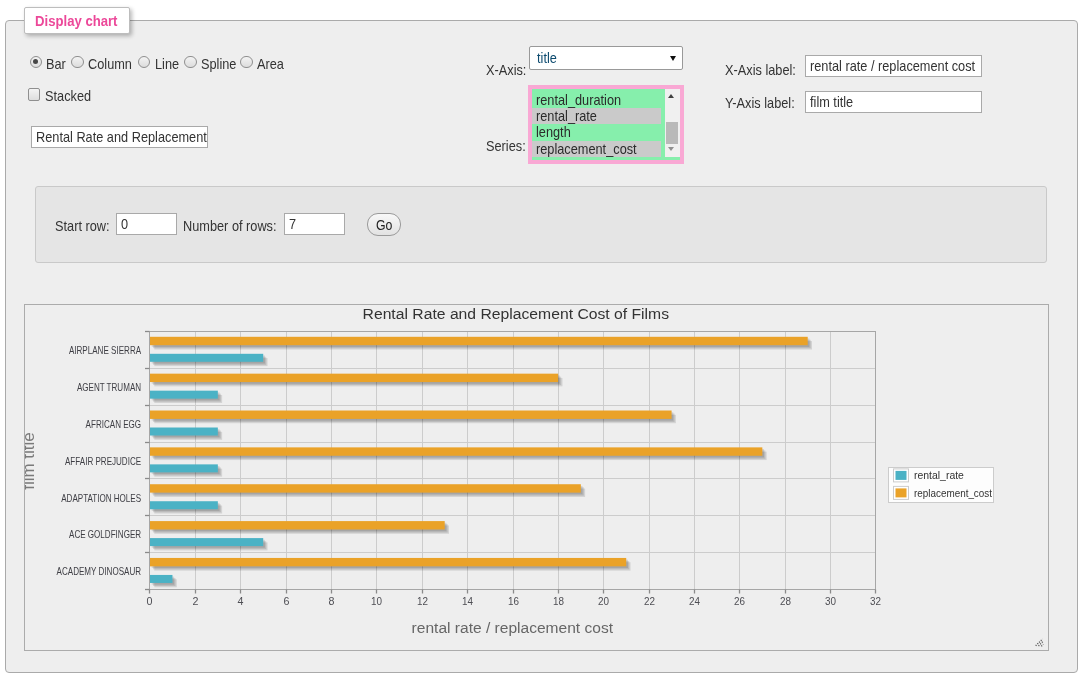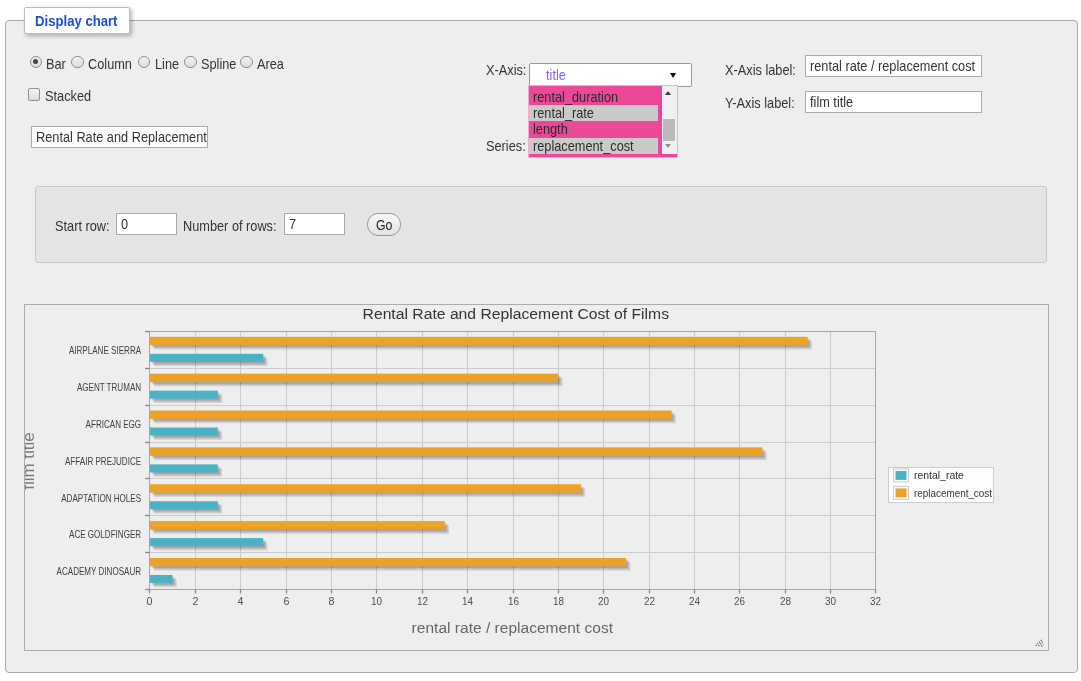--- a/index.html
+++ b/index.html
@@ -2,39 +2,39 @@
 <html><head>
 <meta charset="utf-8">
 <style>
 * { margin:0; padding:0; }
 html,body { background:#ffffff; }
 #root { position:relative; width:1081px; height:681px; font-family:"Liberation Sans",sans-serif; overflow:hidden; }
 #fs { position:absolute; left:4.5px; top:19.5px; width:1071px; height:651px;
       border:1px solid #aaaaaa; border-radius:4px; background:#eeeeee; }
 #legend { position:absolute; left:24px; top:6.5px; background:#ffffff; white-space:nowrap;
       border:1px solid #bdbdbd; border-radius:2px; box-shadow:2px 2px 4px rgba(0,0,0,0.28);
-      font-size:15px; font-weight:bold; color:#1d4ed8; padding:4.5px 0 4.5px 0; width:104px; height:16px; }
+      font-size:15px; font-weight:bold; color:#ec4899; padding:4.5px 0 4.5px 0; width:104px; height:16px; }
 #legend span { display:inline-block; transform:scaleX(0.875); transform-origin:0 50%; padding-left:11.5px; white-space:nowrap; }
 .lbl { position:absolute; font-size:15px; color:#333333; white-space:nowrap; transform:scaleX(0.85); transform-origin:0 0; }
 .radio { position:absolute; width:10.5px; height:10.5px; border:1px solid #8f8f8f; border-radius:50%;
        background:linear-gradient(#f3f3f3,#dcdcdc); }
 .rdot { position:absolute; left:2.6px; top:2.6px; width:5.3px; height:5.3px; border-radius:50%; background:#464646; }
 .checkbox { position:absolute; width:10.5px; height:10.5px; border:1px solid #8f8f8f; border-radius:2px;
        background:linear-gradient(#f4f4f4,#dedede); }
 .tinput { position:absolute; height:20px; border:1px solid #a9a9a9; background:#ffffff;
        font-size:15px; color:#333333; padding:0 4px; line-height:20px;
        white-space:nowrap; overflow:hidden; }
 .tinput .sx { display:inline-block; transform:scaleX(0.85); transform-origin:0 50%; }
-#select { position:absolute; left:529px; top:63px; width:145px; height:21.5px; border:1px solid #999999;
-       border-radius:2px; background:#ffffff; font-size:15px; color:#8b5cf6; line-height:21.5px; padding-left:16px; }
+#select { position:absolute; left:529px; top:46px; width:145px; height:21.5px; border:1px solid #999999;
+       border-radius:2px; background:#ffffff; font-size:15px; color:#0c4a6e; line-height:21.5px; padding-left:7px; }
 #select .sx { display:inline-block; transform:scaleX(0.85); transform-origin:0 50%; }
 #selarrow { position:absolute; left:140px; top:8.5px; width:0; height:0;
        border-left:3.5px solid transparent; border-right:3.5px solid transparent; border-top:5px solid #101010; }
-#listbox { position:absolute; left:528px; top:84.5px; width:147.5px; height:68.5px; border:1px solid #f9a8d4;
-       background:#ec4899; overflow:hidden; padding-top:3.2px; }
+#listbox { position:absolute; left:528px; top:84.5px; width:147.5px; height:68.5px; border:4px solid #f9a8d4;
+       background:#86efac; overflow:hidden; padding-top:3.2px; }
 .opt { height:16.3px; font-size:15px; color:#2b2b2b; line-height:16.05px; padding-left:4px; width:124.5px; }
 .opt .sx { display:inline-block; transform:scaleX(0.85); transform-origin:0 50%; }
 #sbar { position:absolute; right:0; top:0; width:15px; height:68.5px; background:#f0f0f0; }
 .sbtn { position:absolute; left:0; width:15px; height:15px; background:#f0f0f0; }
 .sthumb { position:absolute; left:1.5px; top:33.5px; width:12px; height:22px; background:#b9b9b9; }
 .arrow-up { position:absolute; left:3.8px; top:5px; width:0; height:0; border-left:3.7px solid transparent; border-right:3.7px solid transparent; border-bottom:4.6px solid #404040; }
 .arrow-dn { position:absolute; left:3.8px; top:5px; width:0; height:0; border-left:3.7px solid transparent; border-right:3.7px solid transparent; border-top:4.6px solid #8f8f8f; }
 #graybox { position:absolute; left:35px; top:186px; width:1009.5px; height:74.5px; background:#e5e5e5;
        border:1px solid #c9c9c9; border-radius:3px; }
 #gobtn { position:absolute; left:367px; top:212.5px; width:31.5px; height:21px; border:1px solid #9a9a9a;

